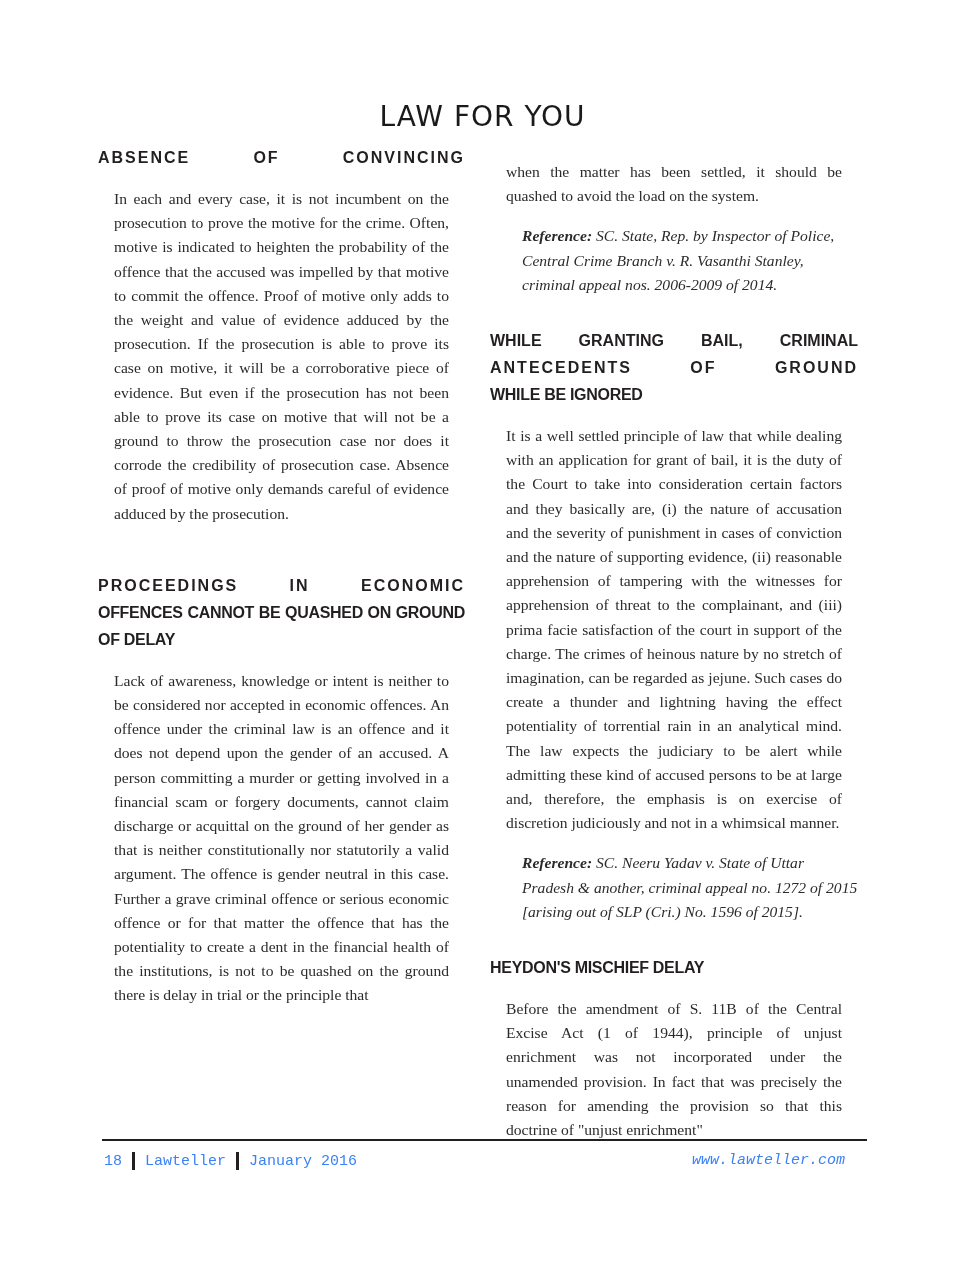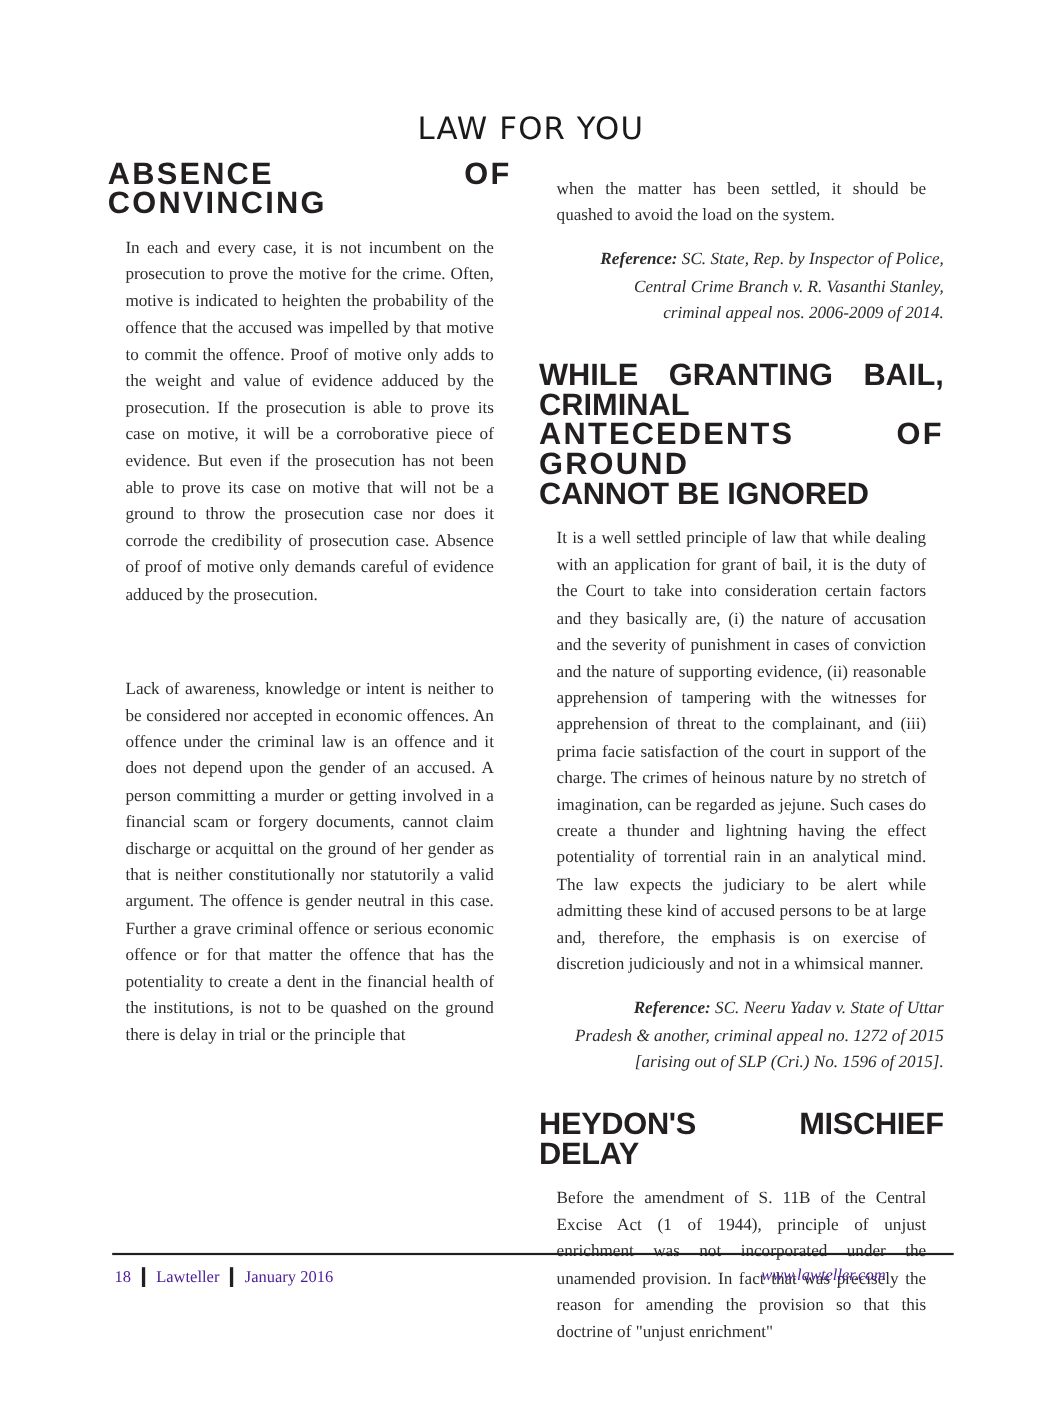--- a/index.html
+++ b/index.html
@@ -5,70 +5,74 @@
   html, body { margin:0; padding:0; background:#ffffff; }
   body { width:965px; height:1280px; position:relative; overflow:hidden; color:#231f20; }
   .page-title {
     position:absolute; left:0; width:965px; top:100px; text-align:center;
     font-family:"DejaVu Sans", sans-serif; font-size:28px; letter-spacing:1px; color:#1a1a1a;
   }
   .col { position:absolute; top:144px; }
   .col-left { left:98px; width:367px; }
   .col-right { left:490px; width:368px; }
   h2.head {
-    font-family:"Liberation Sans", sans-serif; font-weight:bold; font-size:28px;
+    font-family:"Liberation Sans", sans-serif; font-weight:bold; font-size:16px;
     line-height:27px; margin:0 0 6px 0; text-align:justify; text-align-last:left;
     color:#231f20; letter-spacing:-0.3px;
   }
   h2.head .spread { display:block; text-align:justify; text-align-last:justify; letter-spacing:2px; }
   p.body {
     font-family:"Liberation Serif", serif; font-size:15.6px; line-height:24.2px;
     margin:16px; text-align:justify; color:#2b2b2b;
   }
   p.ref {
     font-family:"Liberation Serif", serif; font-style:italic; font-size:15.6px;
-    line-height:24.2px; margin:6px 0 0 32px; color:#2b2b2b;text-align:right;
+    line-height:24.2px; margin:6px 0 0 32px; color:#2b2b2b;
   }
   p.ref b { font-weight:bold; }
   .gap { height:30px; }
   .footer-rule { position:absolute; left:102px; width:765px; top:1139px; height:2px; background:#231f20; }
-  .footer { position:absolute; top:1152px; font-family:Liberation Serif, serif; font-size:15px; color:#4c1d95; }
+  .footer { position:absolute; top:1152px; font-family:Liberation Mono, monospace; font-size:15px; color:#3b82f6; }
   .footer-left { left:104px; display:flex; align-items:center; }
   .footer-left .sep { display:inline-block; width:3px; height:18px; background:#231f20; margin:0 10px; }
   .footer-right { left:692px; font-style:italic; }
 </style>
 </head>
 <body>
 
 <div class="page-title">LAW FOR YOU</div>
 
 <div class="col col-left">
   <div>
     <h2 class="head">
       <span class="spread">ABSENCE OF CONVINCING</span>
     </h2>
     <p class="body">In each and every case, it is not incumbent on the prosecution to prove the motive for the crime. Often, motive is indicated to heighten the probability of the offence that the accused was impelled by that motive to commit the offence. Proof of motive only adds to the weight and value of evidence adduced by the prosecution. If the prosecution is able to prove its case on motive, it will be a corroborative piece of evidence. But even if the prosecution has not been able to prove its case on motive that will not be a ground to throw the prosecution case nor does it corrode the credibility of prosecution case. Absence of proof of motive only demands careful of evidence adduced by the prosecution.</p>
   </div>
   <div class="gap"></div>
   <div>
+    <h2 class="head">
+      <span class="spread">PROCEEDINGS IN ECONOMIC</span>
+      <span>OFFENCES CANNOT BE QUASHED ON GROUND OF DELAY</span>
+    </h2>
     <p class="body">Lack of awareness, knowledge or intent is neither to be considered nor accepted in economic offences. An offence under the criminal law is an offence and it does not depend upon the gender of an accused. A person committing a murder or getting involved in a financial scam or forgery documents, cannot claim discharge or acquittal on the ground of her gender as that is neither constitutionally nor statutorily a valid argument. The offence is gender neutral in this case. Further a grave criminal offence or serious economic offence or for that matter the offence that has the potentiality to create a dent in the financial health of the institutions, is not to be quashed on the ground there is delay in trial or the principle that</p>
   </div>
 </div>
 
 <div class="col col-right">
   <div>
     <p class="body">when the matter has been settled, it should be quashed to avoid the load on the system.</p>
     <p class="ref"><b>Reference:</b><span> SC. State, Rep. by Inspector of Police, Central Crime Branch v. R. Vasanthi Stanley, criminal appeal nos. 2006-2009 of 2014.</span></p>
   </div>
   <div class="gap"></div>
   <div>
     <h2 class="head">
       <span class="spread" style="letter-spacing:0">WHILE GRANTING BAIL, CRIMINAL</span>
       <span class="spread">ANTECEDENTS OF GROUND</span>
-      <span>CANNOT BE IGNORED</span>
+      <span>WHILE BE IGNORED</span>
     </h2>
     <p class="body">It is a well settled principle of law that while dealing with an application for grant of bail, it is the duty of the Court to take into consideration certain factors and they basically are, (i) the nature of accusation and the severity of punishment in cases of conviction and the nature of supporting evidence, (ii) reasonable apprehension of tampering with the witnesses for apprehension of threat to the complainant, and (iii) prima facie satisfaction of the court in support of the charge. The crimes of heinous nature by no stretch of imagination, can be regarded as jejune. Such cases do create a thunder and lightning having the effect potentiality of torrential rain in an analytical mind. The law expects the judiciary to be alert while admitting these kind of accused persons to be at large and, therefore, the emphasis is on exercise of discretion judiciously and not in a whimsical manner.</p>
     <p class="ref"><b>Reference:</b><span> SC. Neeru Yadav v. State of Uttar Pradesh &amp; another, criminal appeal no. 1272 of 2015 [arising out of SLP (Cri.) No. 1596 of 2015].</span></p>
   </div>
   <div class="gap"></div>
   <div>
     <h2 class="head">HEYDON'S MISCHIEF DELAY</h2>
     <p class="body">Before the amendment of S. 11B of the Central Excise Act (1 of 1944), principle of unjust enrichment was not incorporated under the unamended provision. In fact that was precisely the reason for amending the provision so that this doctrine of "unjust enrichment"</p>
   </div>
 </div>

